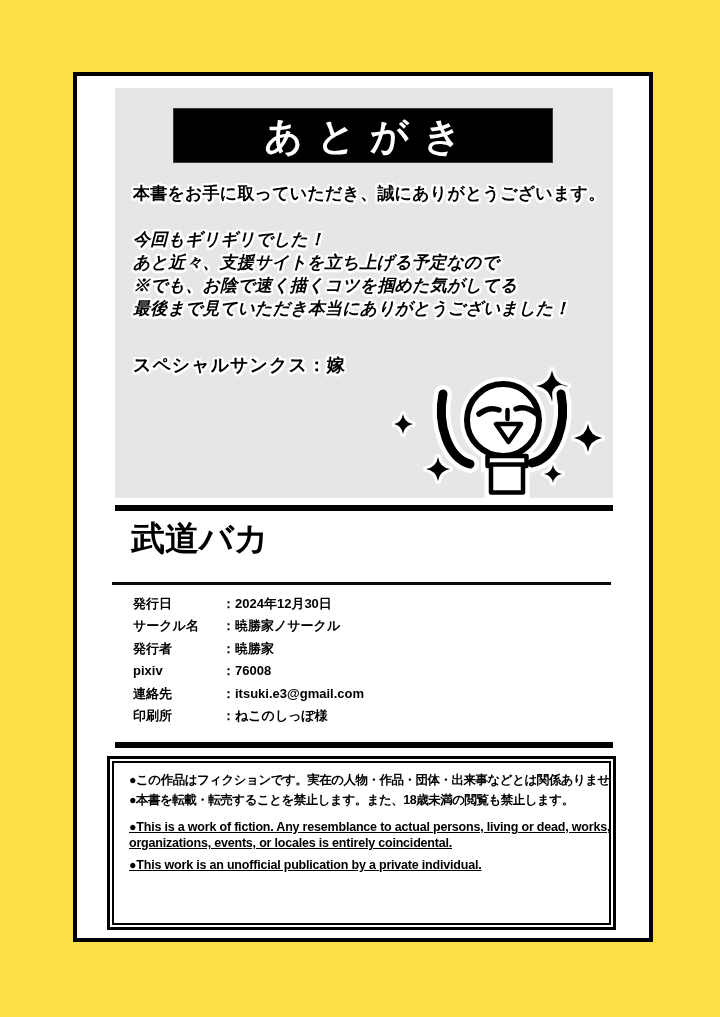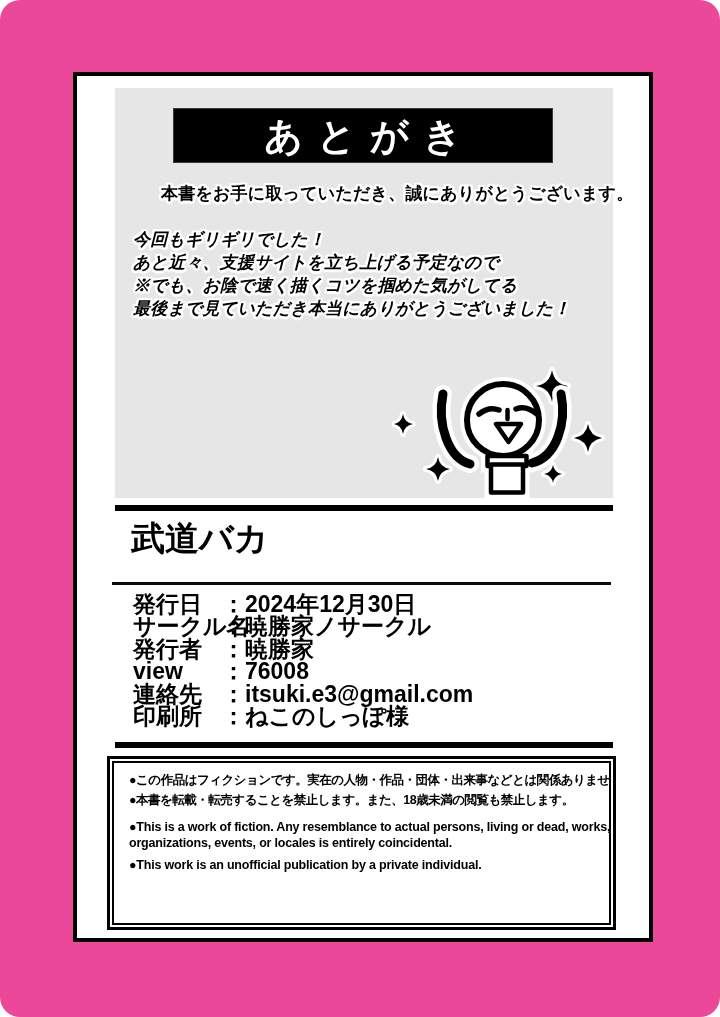--- a/index.html
+++ b/index.html
@@ -1,18 +1,18 @@
 <!DOCTYPE html>
 <html><head>
 <meta charset="utf-8">
 <style>
   html,body{margin:0;padding:0;background:#fff;}
   .page{
-    position:relative;width:720px;height:1017px;background:#ec4899;overflow:hidden;
-    font-family:"Liberation Sans",sans-serif;color:#000;border-radius:20px;
+    position:relative;width:720px;height:1017px;background:#fde047;overflow:hidden;
+    font-family:"Liberation Sans",sans-serif;color:#000;
   }
   .outer-border{
     position:absolute;left:73px;top:72px;width:580px;height:870px;
     border:4px solid #000;box-sizing:border-box;background:#fff;
   }
   .gray-panel{
     position:absolute;left:115px;top:88px;width:498px;height:410px;
     background:#e6e6e6;
   }
   .title-bar{
@@ -24,58 +24,58 @@
     color:#fff;font-size:38px;font-weight:bold;letter-spacing:14px;
     padding-left:14px;line-height:1;
   }
   .outlined{
     text-shadow:
       -2px -2px 0 #fff, 2px -2px 0 #fff, -2px 2px 0 #fff, 2px 2px 0 #fff,
       0 -2.5px 0 #fff, 0 2.5px 0 #fff, -2.5px 0 0 #fff, 2.5px 0 0 #fff;
   }
   .greeting{
     position:absolute;left:133px;top:182px;width:480px;
-    font-size:17px;font-weight:bold;white-space:nowrap;letter-spacing:0.2px;margin-left:28px;
+    font-size:17px;font-weight:bold;white-space:nowrap;letter-spacing:0.2px;
   }
   .body-lines{
     position:absolute;left:133px;top:228px;width:480px;
     font-size:17px;font-weight:bold;line-height:23px;letter-spacing:0.2px;
   }
   .body-lines div{white-space:nowrap;font-style:italic;}
   .special-thanks{
     position:absolute;left:133px;top:353px;
     font-size:18px;font-weight:bold;letter-spacing:1px;white-space:nowrap;
   }
   .figure-svg{position:absolute;left:392px;top:362px;}
   .divider-thick{position:absolute;left:115px;width:498px;height:6px;background:#000;}
   .divider-thin{position:absolute;left:112px;top:582px;width:499px;height:3px;background:#0a0a0a;}
   .book-title{
     position:absolute;left:131px;top:516px;
     font-family:"DejaVu Serif","Liberation Serif",serif;
     font-size:34px;font-weight:bold;letter-spacing:0px;white-space:nowrap;
   }
   .colophon{
     position:absolute;left:133px;top:593px;width:460px;
-    font-size:23px;font-weight:bold;line-height:22.4px;
+    font-size:13px;font-weight:bold;line-height:22.4px;
   }
   .colophon .row{display:flex;white-space:nowrap;}
   .colophon .lbl{width:89px;flex:none;}
   .colophon .sep{flex:none;}
   .disclaimer-outer{
     position:absolute;left:107px;top:756px;width:509px;height:174px;
     border:3px solid #000;box-sizing:border-box;background:#fff;
   }
   .disclaimer-inner{
     position:absolute;left:2px;top:2px;right:2px;bottom:2px;
     border:2px solid #000;box-sizing:border-box;
     padding:7px 8px 0 15px;overflow:hidden;
   }
   .jp-lines{font-size:12.5px;font-weight:bold;line-height:20px;letter-spacing:-0.5px;}
   .jp-lines div{white-space:nowrap;}
-  .en-block{margin-top:9px;font-size:12.5px;font-weight:bold;line-height:16px;letter-spacing:-0.2px;}
+  .en-block{margin-top:9px;font-size:12.5px;font-weight:bold;line-height:16px;letter-spacing:-0.2px;text-decoration:underline;}
   .en-para{margin-bottom:6px;}
   .en-para div{white-space:nowrap;}
 </style>
 </head>
 <body>
 
 <div class="page">
 
   <div class="outer-border"></div>
 
@@ -87,20 +87,21 @@
 
   <div class="greeting outlined">本書をお手に取っていただき、誠にありがとうございます。</div>
 
   <div class="body-lines outlined">
     <div>今回もギリギリでした！</div>
     <div>あと近々、支援サイトを立ち上げる予定なので</div>
     <div>※でも、お陰で速く描くコツを掴めた気がしてる</div>
     <div>最後まで見ていただき本当にありがとうございました！</div>
   </div>
 
+  <div class="special-thanks outlined">スペシャルサンクス：嫁</div>
 
   <svg class="figure-svg" width="232" height="142" viewBox="392 362 232 142" xmlns="http://www.w3.org/2000/svg">
 
     <g fill="#000" stroke="#fff" stroke-width="6" paint-order="stroke" stroke-linejoin="round">
       <path d="M552,370 Q554.2,383.8 568,386 Q554.2,388.2 552,402 Q549.8,388.2 536,386 Q549.8,383.8 552,370 Z"></path>
       <path d="M588,424 Q590,436 602,438 Q590,440 588,452 Q586,440 574,438 Q586,436 588,424 Z"></path>
       <path d="M553,465 Q554.3,472.7 562,474 Q554.3,475.3 553,483 Q551.7,475.3 544,474 Q551.7,472.7 553,465 Z"></path>
       <path d="M438,457 Q439.7,467.3 450,469 Q439.7,470.7 438,481 Q436.3,470.7 426,469 Q436.3,467.3 438,457 Z"></path>
       <path d="M403,414 Q404.4,422.6 413,424 Q404.4,425.4 403,434 Q401.6,425.4 394,424 Q401.6,422.6 403,414 Z"></path>
     </g>
@@ -146,21 +147,21 @@
       <span class="lbl">サークル名</span>
         <span class="sep">：</span>
         <span>暁勝家ノサークル</span>
     </div>
     <div class="row">
       <span class="lbl">発行者</span>
         <span class="sep">：</span>
         <span>暁勝家</span>
     </div>
     <div class="row">
-      <span class="lbl">view</span>
+      <span class="lbl">pixiv</span>
         <span class="sep">：</span>
         <span>76008</span>
     </div>
     <div class="row">
       <span class="lbl">連絡先</span>
         <span class="sep">：</span>
         <span>itsuki.e3@gmail.com</span>
     </div>
     <div class="row">
       <span class="lbl">印刷所</span>

